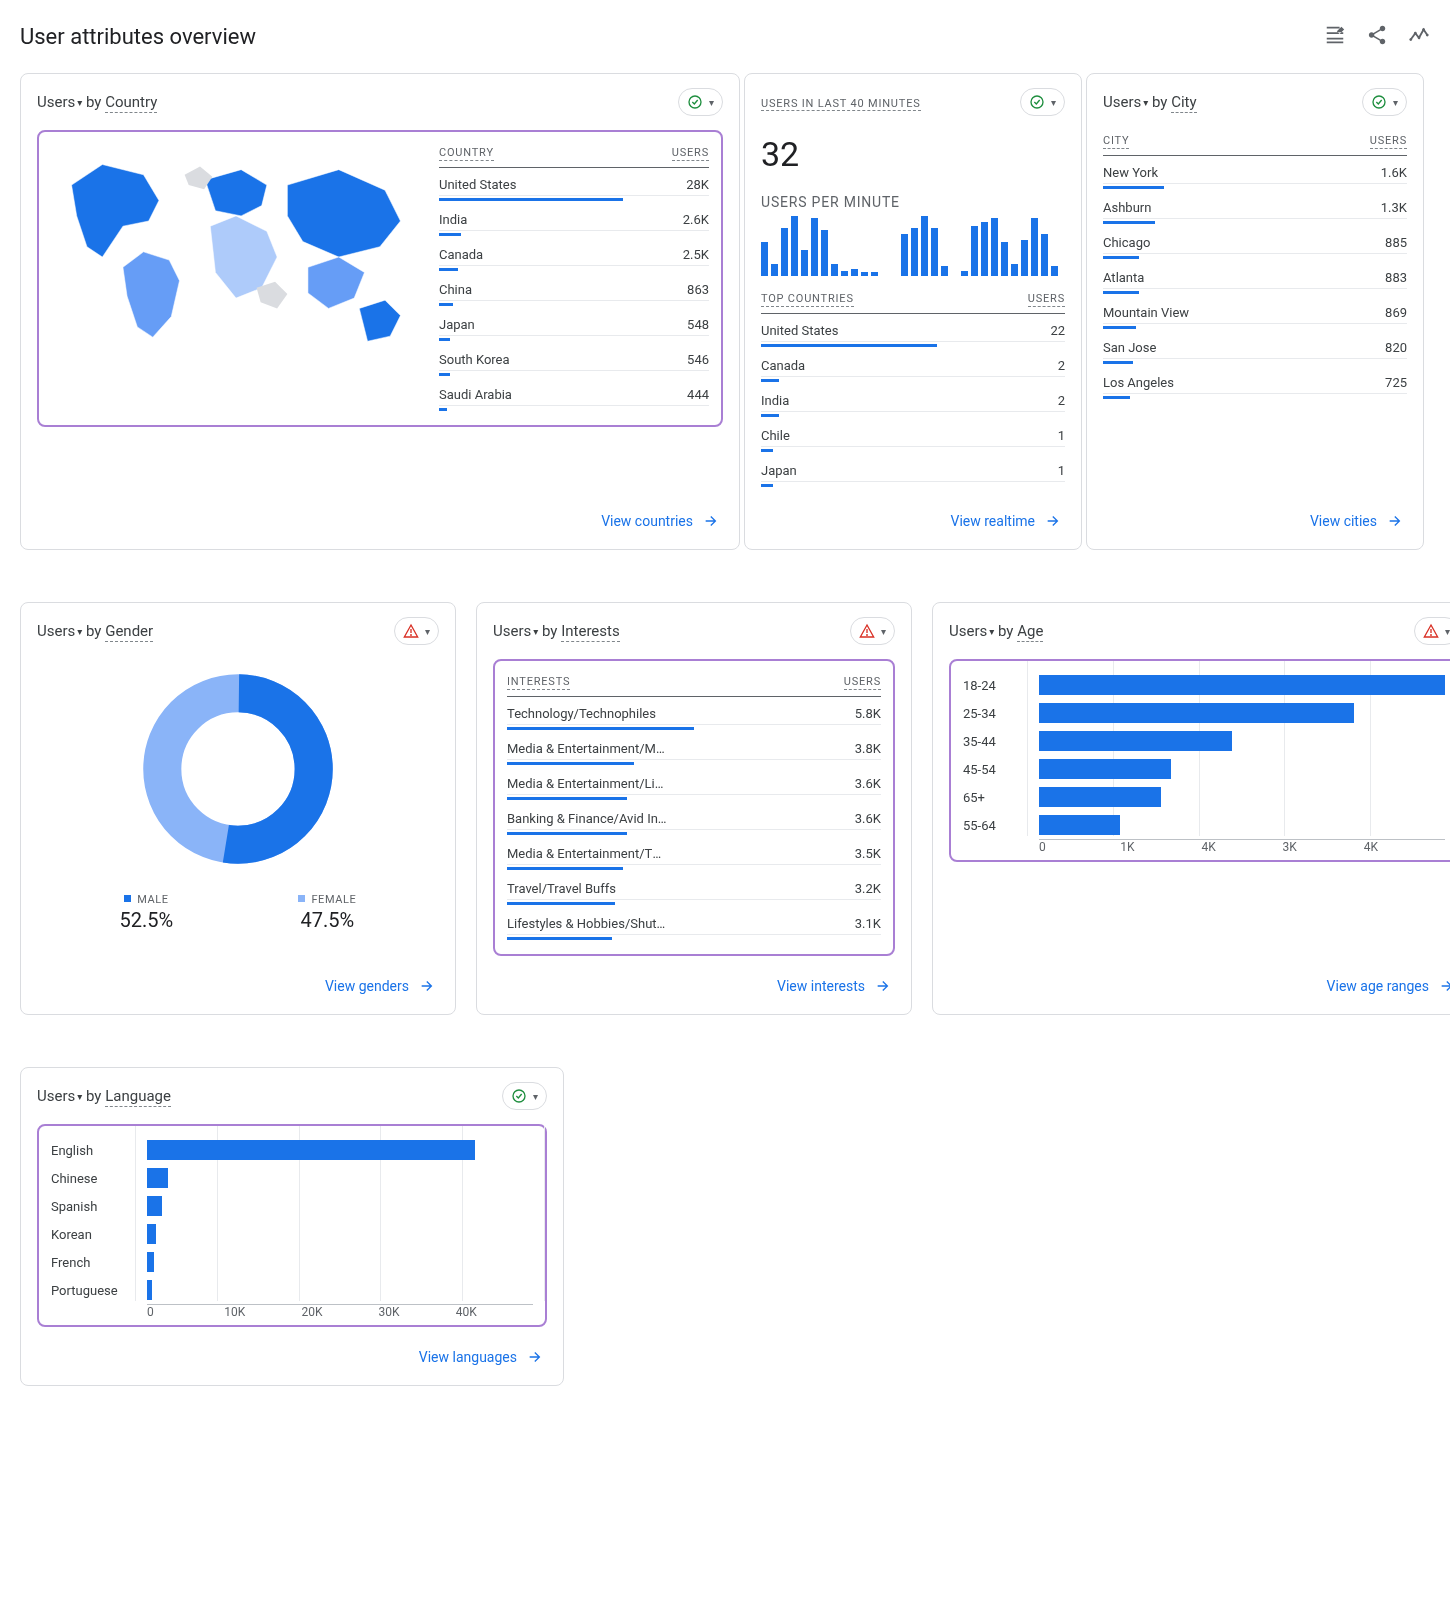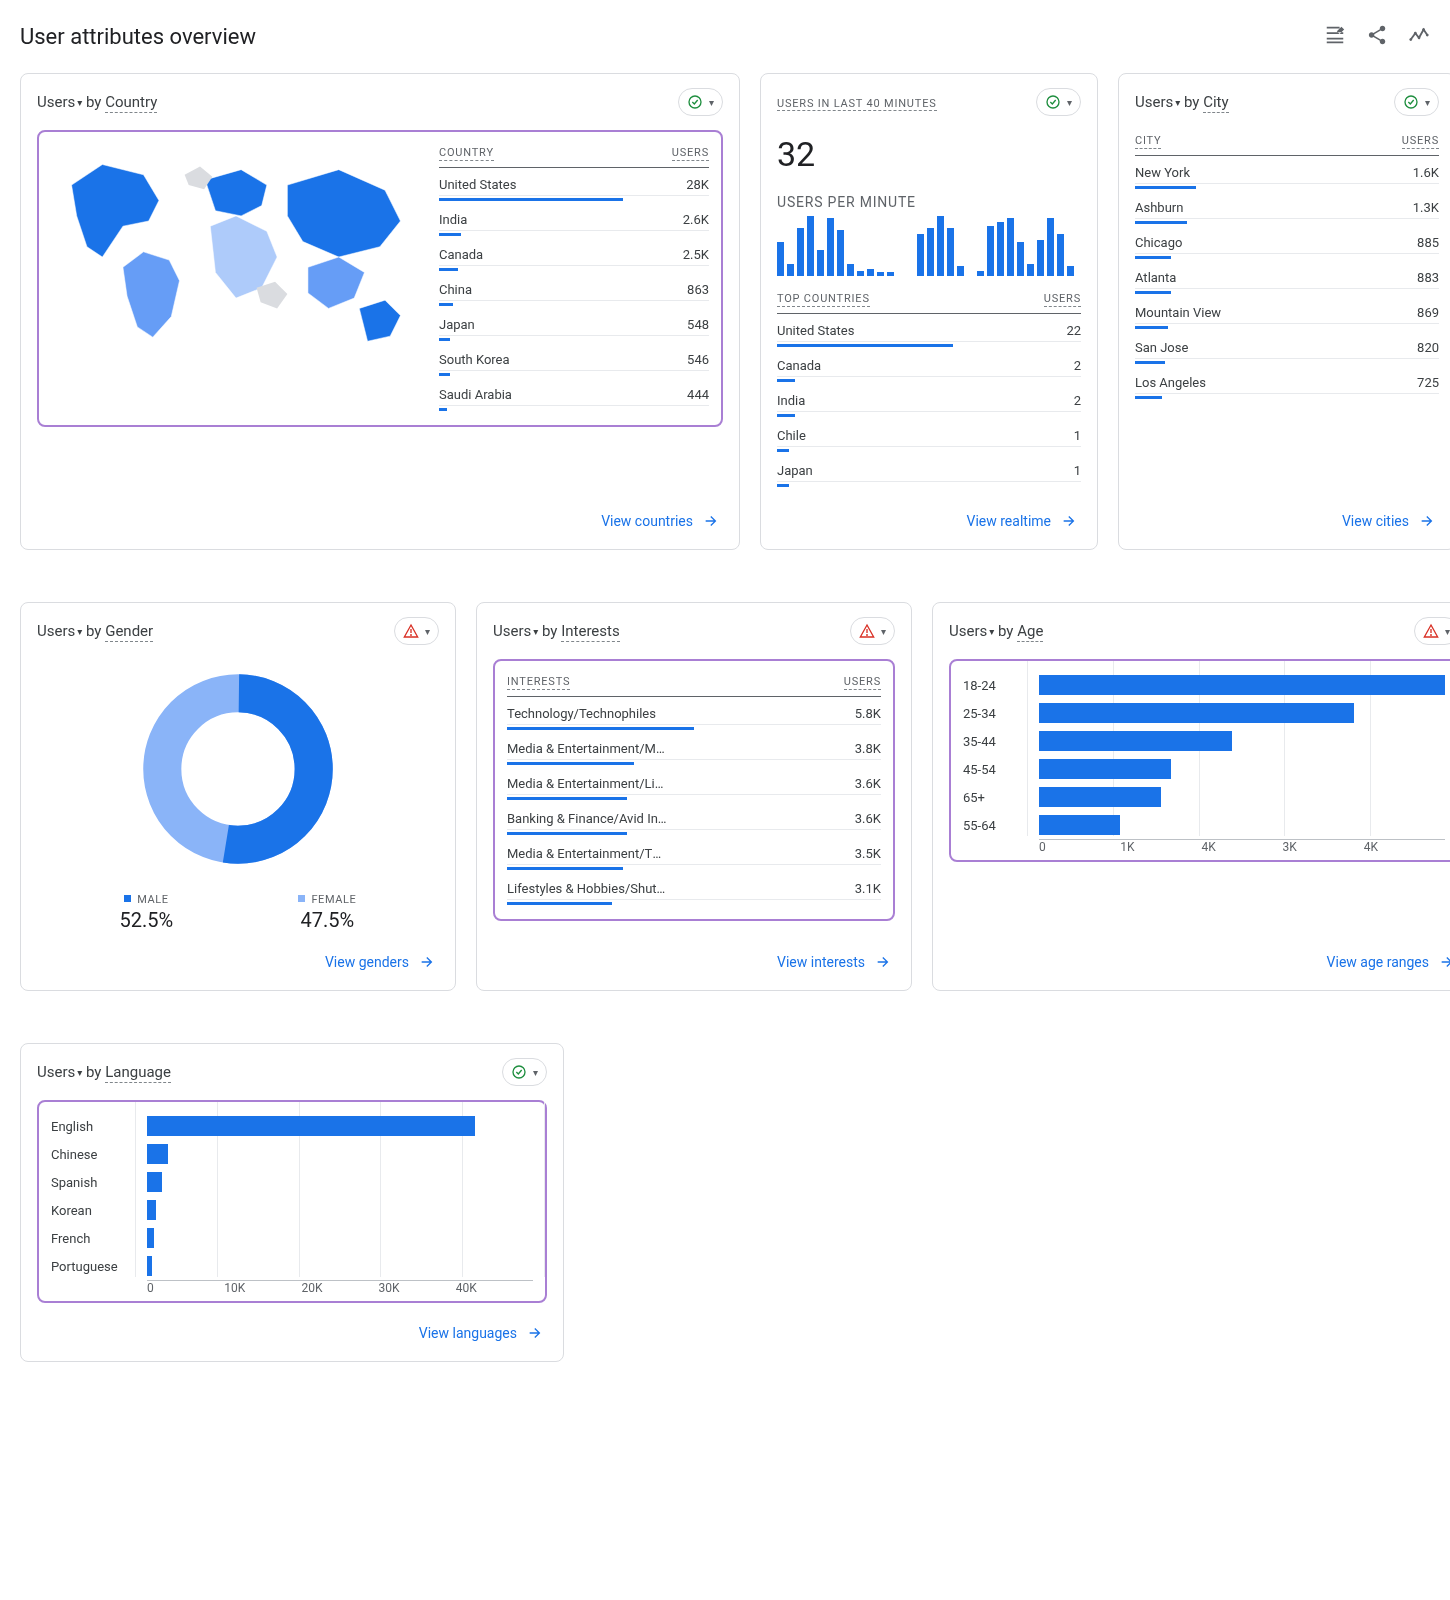--- a/index.html
+++ b/index.html
@@ -22,21 +22,21 @@
     font-size: 22px;
     font-weight: 400;
     color: #202124;
   }
   .header-actions { display: flex; gap: 20px; }
   .header-actions svg { width: 22px; height: 22px; fill: #5f6368; cursor: pointer; }
 
   .grid1 {
     display: grid;
     grid-template-columns: 720px 338px 338px;
-    gap: 20px;
+    gap: 4px;
     margin-bottom: 52px;
   }
   .grid2 {
     display: grid;
     grid-template-columns: 436px 436px 544px;
     gap: 20px;
     margin-bottom: 52px;
   }
   .grid3 {
     display: grid;
@@ -601,20 +601,27 @@
             </div>
             <div class="tbl-wrap">
               <div class="tbl-row">
                 <span class="ellip">Media &amp; Entertainment/TV L…</span>
                 <span class="rv">3.5K</span>
               </div>
               <div class="tbl-bar" style="width:31%"></div>
             </div>
             <div class="tbl-wrap">
               <div class="tbl-row">
+                <span class="ellip">Travel/Travel Buffs</span>
+                <span class="rv">3.2K</span>
+              </div>
+              <div class="tbl-bar" style="width:29%"></div>
+            </div>
+            <div class="tbl-wrap">
+              <div class="tbl-row">
                 <span class="ellip">Lifestyles &amp; Hobbies/Shutter…</span>
                 <span class="rv">3.1K</span>
               </div>
               <div class="tbl-bar" style="width:28%"></div>
             </div>
           </div>
       </div>
     </div>
     <div class="card-footer">
       <div class="footer-link">

